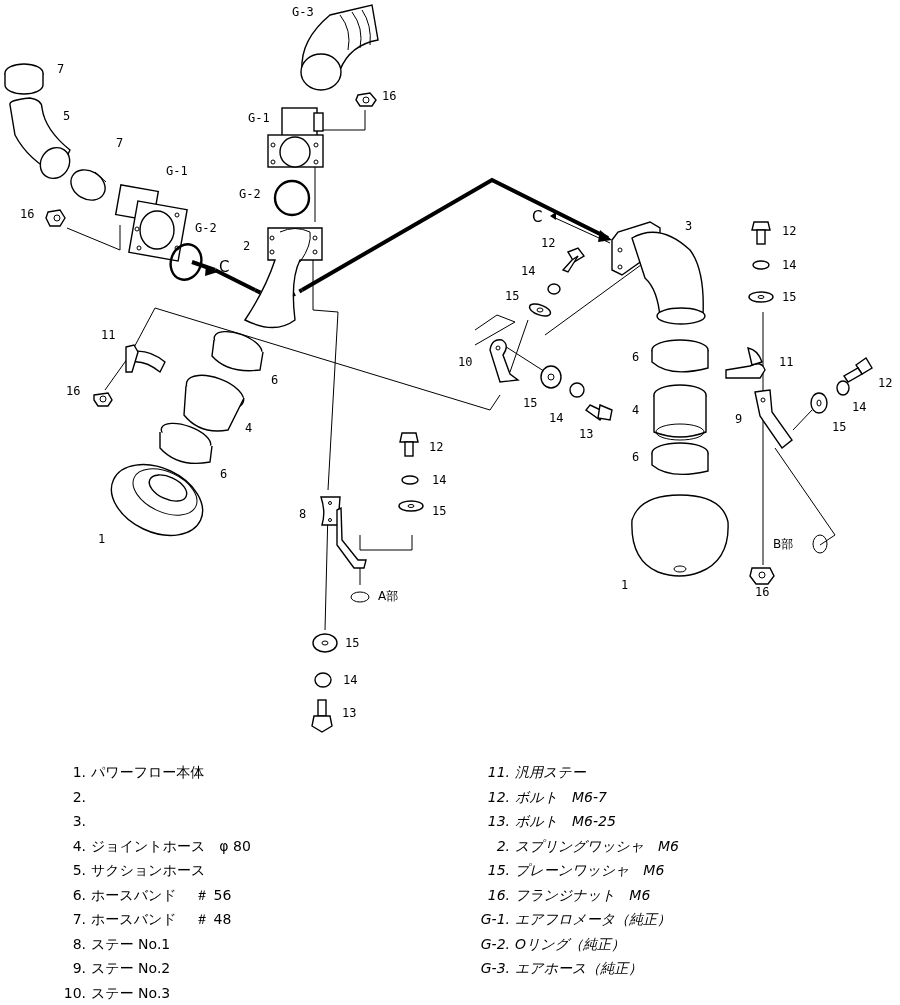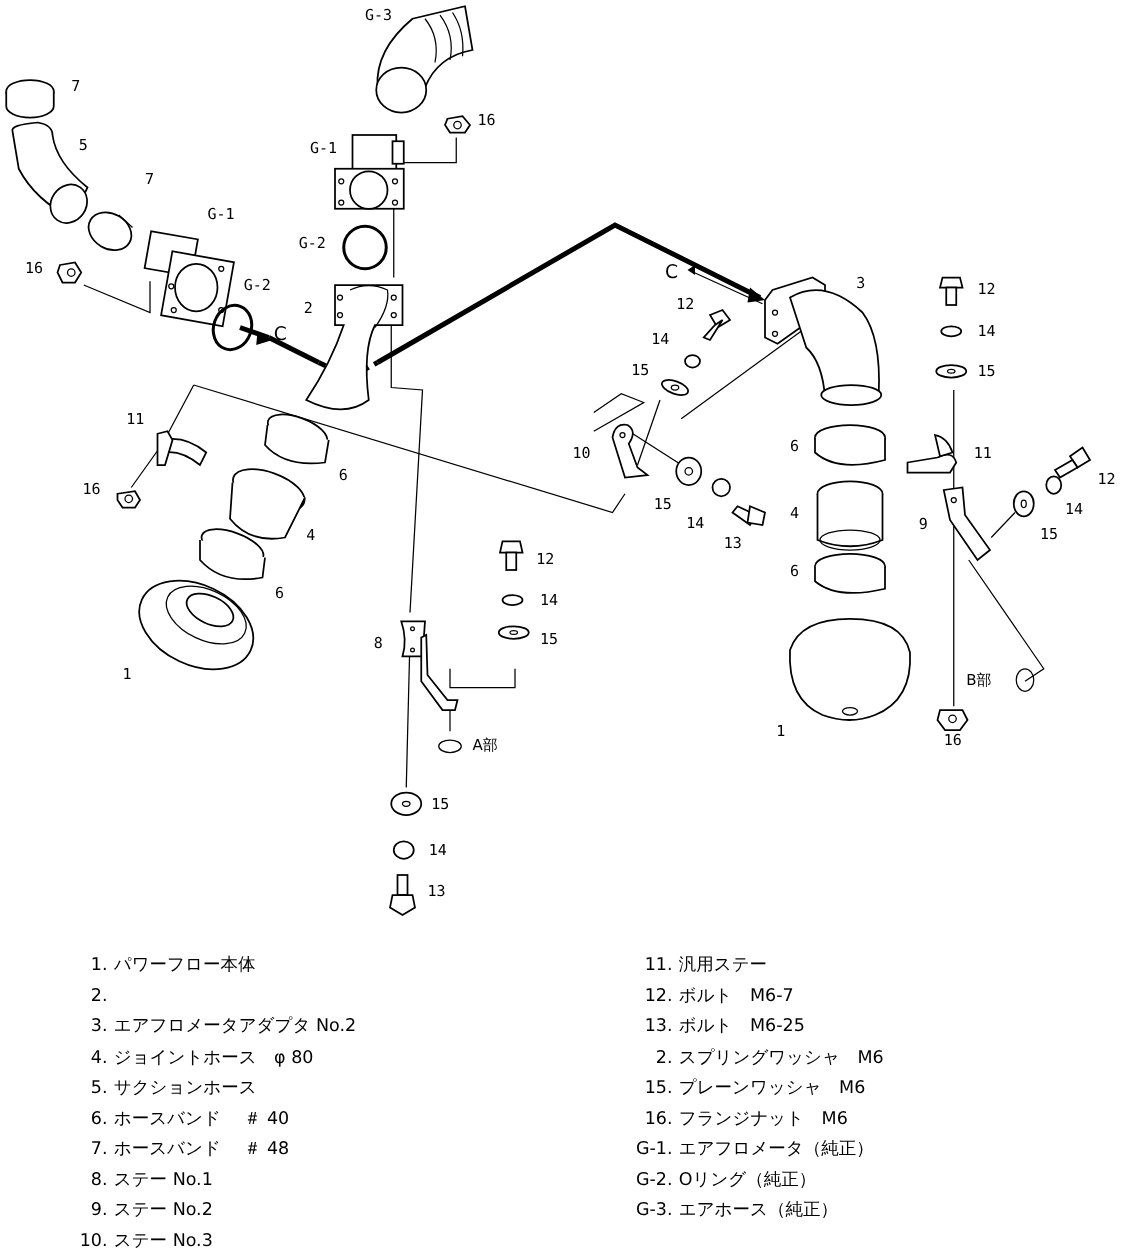--- a/index.html
+++ b/index.html
@@ -9,21 +9,21 @@
   svg text { font-family:"DejaVu Sans Mono", monospace; font-size:12px; fill:#000; }
   .part { fill:#fff; stroke:#000; stroke-width:1.4; }
   .thin { fill:none; stroke:#000; stroke-width:1; }
   .ring { fill:none; stroke:#000; stroke-width:2.4; }
   .flow { fill:none; stroke:#000; stroke-width:4; }
   .legend { position:absolute; font-family:"DejaVu Sans", sans-serif; font-size:14px; line-height:24.5px; }
   .legend .row { white-space:nowrap; display:flex; }
   .legend .num { display:inline-block; text-align:right; }
   #legend-left { left:60px; top:760px; }
   #legend-left .num { width:26px; }
-  #legend-right { left:504px; top:760px; }
+  #legend-right { left:476px; top:760px;font-style:italic; }
   #legend-right .num { width:34px; }
   .legend .name { margin-left:5px;text-align:right; }
 </style>
 </head>
 <body>
 
 <svg id="diagram" viewBox="0 0 900 750">
 
   <g>
     <polyline class="thin" points="67,228 120,250 120,225"></polyline>
@@ -319,33 +319,32 @@
 <div id="legend-left" class="legend">
   <div class="row">
       <span class="num">1.</span>
       <span class="name">パワーフロー本体</span>
     </div>
   <div class="row">
       <span class="num">2.</span>
     </div>
   <div class="row">
       <span class="num">3.</span>
-      <span class="name">エアフロメータアダプタ No.2</span>
     </div>
   <div class="row">
       <span class="num">4.</span>
       <span class="name">ジョイントホース　φ 80</span>
     </div>
   <div class="row">
       <span class="num">5.</span>
       <span class="name">サクションホース</span>
     </div>
   <div class="row">
       <span class="num">6.</span>
-      <span class="name">ホースバンド　 ＃ 40</span>
+      <span class="name">ホースバンド　 ＃ 56</span>
     </div>
   <div class="row">
       <span class="num">7.</span>
       <span class="name">ホースバンド　 ＃ 48</span>
     </div>
   <div class="row">
       <span class="num">8.</span>
       <span class="name">ステー No.1</span>
     </div>
   <div class="row">

